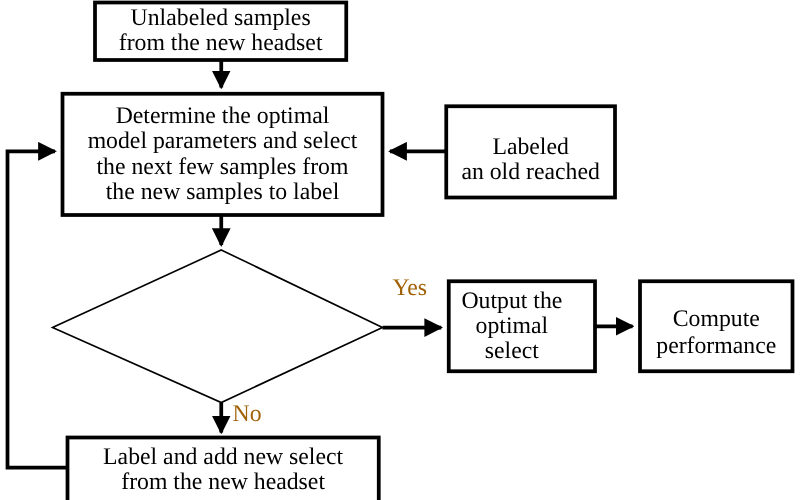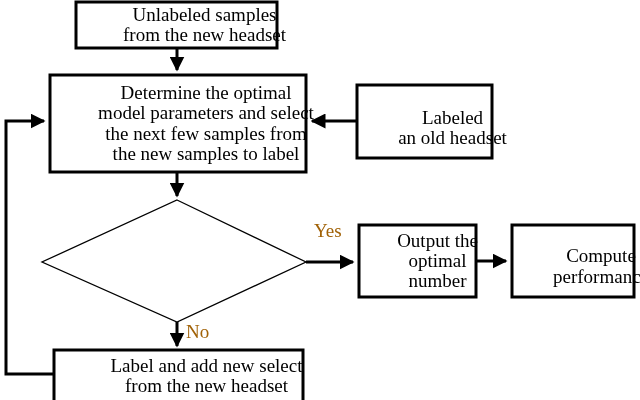--- a/index.html
+++ b/index.html
@@ -27,21 +27,20 @@
     display: flex;
     flex-direction: column;
     align-items: center;
     justify-content: center;
     text-align: center;
     color: #000000;
     font-family: "Liberation Serif", "DejaVu Serif", serif;
     line-height: 1.06;
     white-space: nowrap;
     pointer-events: none;
-    margin-left: 28px;
   }
   .node-text .ln {
     display: block;
   }
   .box-label { font-size: 19px; }
   .decision-label { font-size: 10.5px; line-height: 1.42; }
   .edge-label {
     position: absolute;
     color: #a16207;
     font-size: 19px;
@@ -97,28 +96,28 @@
 
   <div class="node-text box-label" style="left:50px; top:75px; width:256px; height:97px;border-radius:31px;">
     <span class="ln">Determine the optimal</span>
     <span class="ln">model parameters and select</span>
     <span class="ln">the next few samples from</span>
     <span class="ln">the new samples to label</span>
   </div>
 
   <div class="node-text box-label" style="left:357px; top:85px; width:135px; height:86px;">
     <span class="ln">Labeled</span>
-    <span class="ln">an old headset</span>
+    <span class="ln">an old reached</span>
   </div>
 
 
   <div class="node-text box-label" style="left:348px; top:225px; width:123px; height:72px;text-align:right;">
     <span class="ln">Output the</span>
     <span class="ln">optimal</span>
-    <span class="ln">number</span>
+    <span class="ln">select</span>
   </div>
 
   <div class="node-text box-label" style="left:512px; top:225px; width:122px; height:83px;border-radius:21px;">
     <span class="ln">Compute</span>
     <span class="ln">performance</span>
   </div>
 
   <div class="node-text box-label" style="left:54px; top:350px; width:249px; height:52px;">
     <span class="ln">Label and add new select</span>
     <span class="ln">from the new headset</span>

